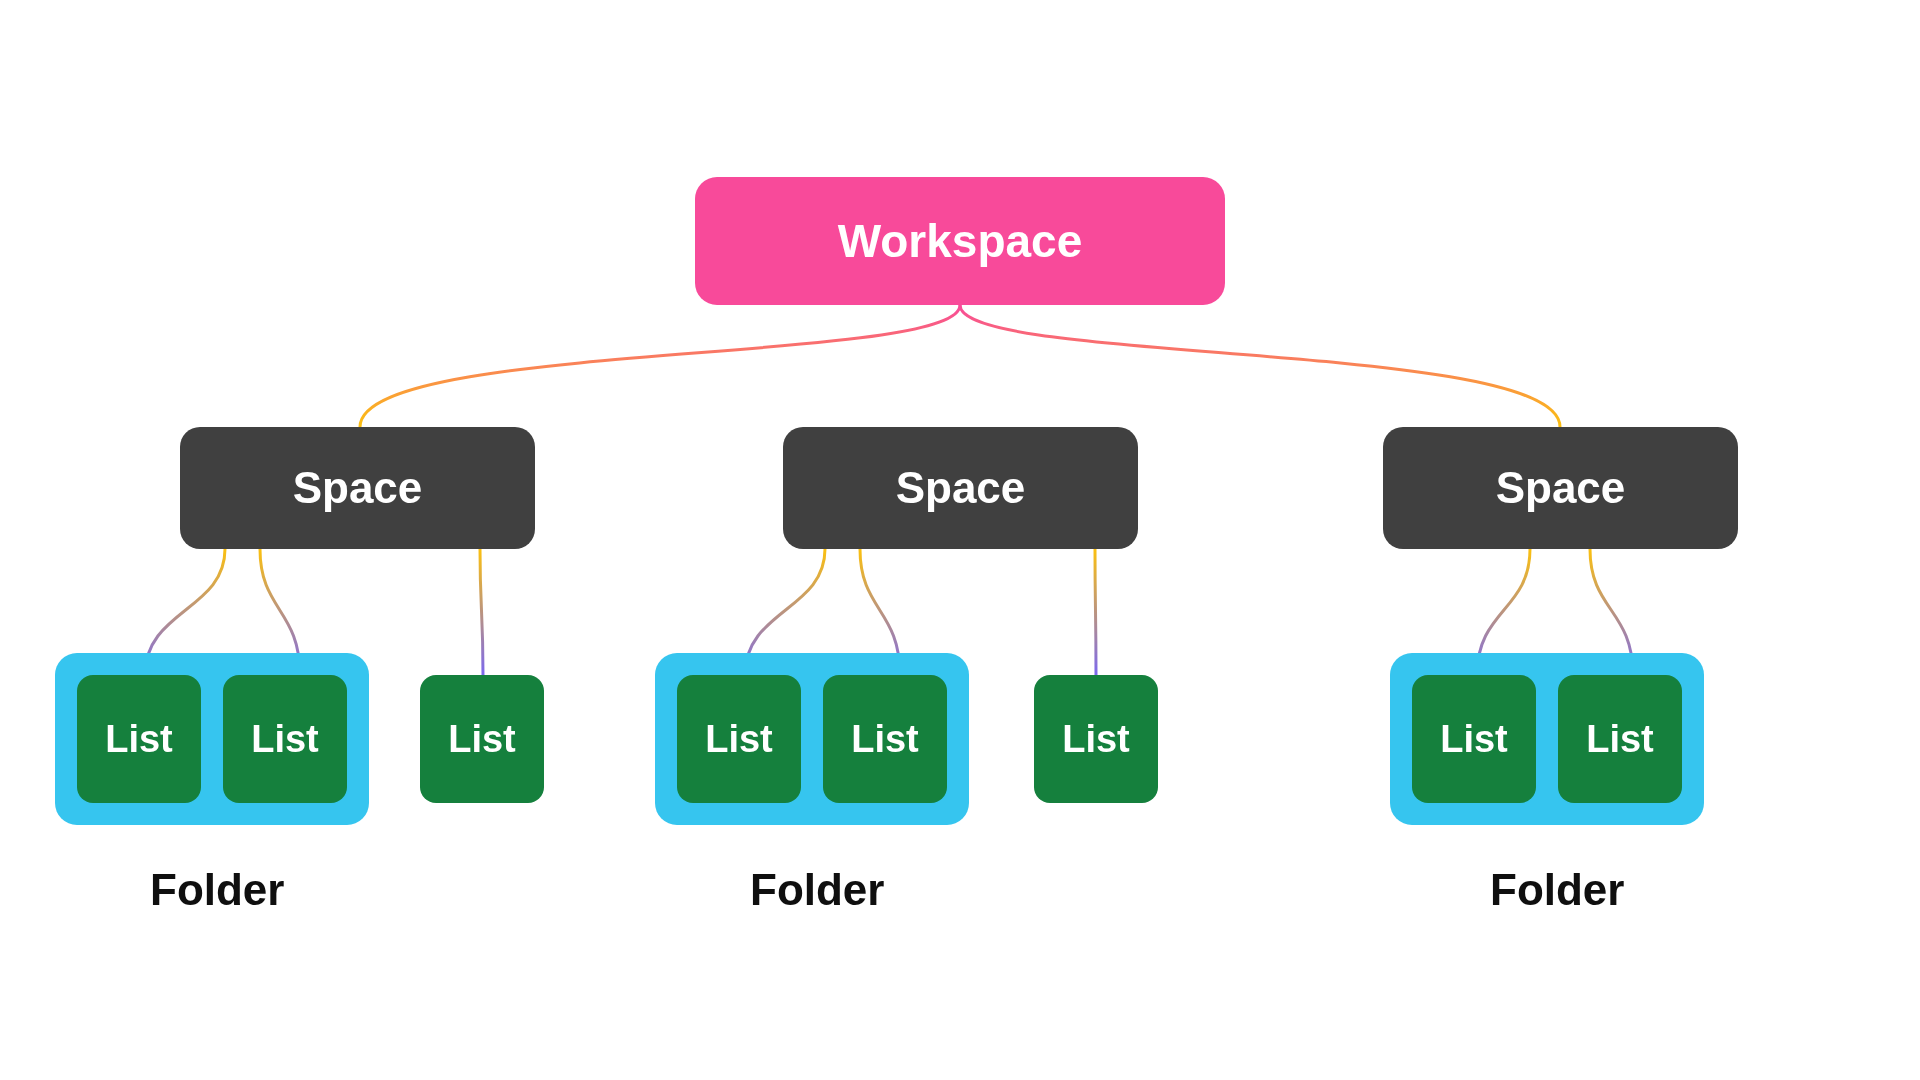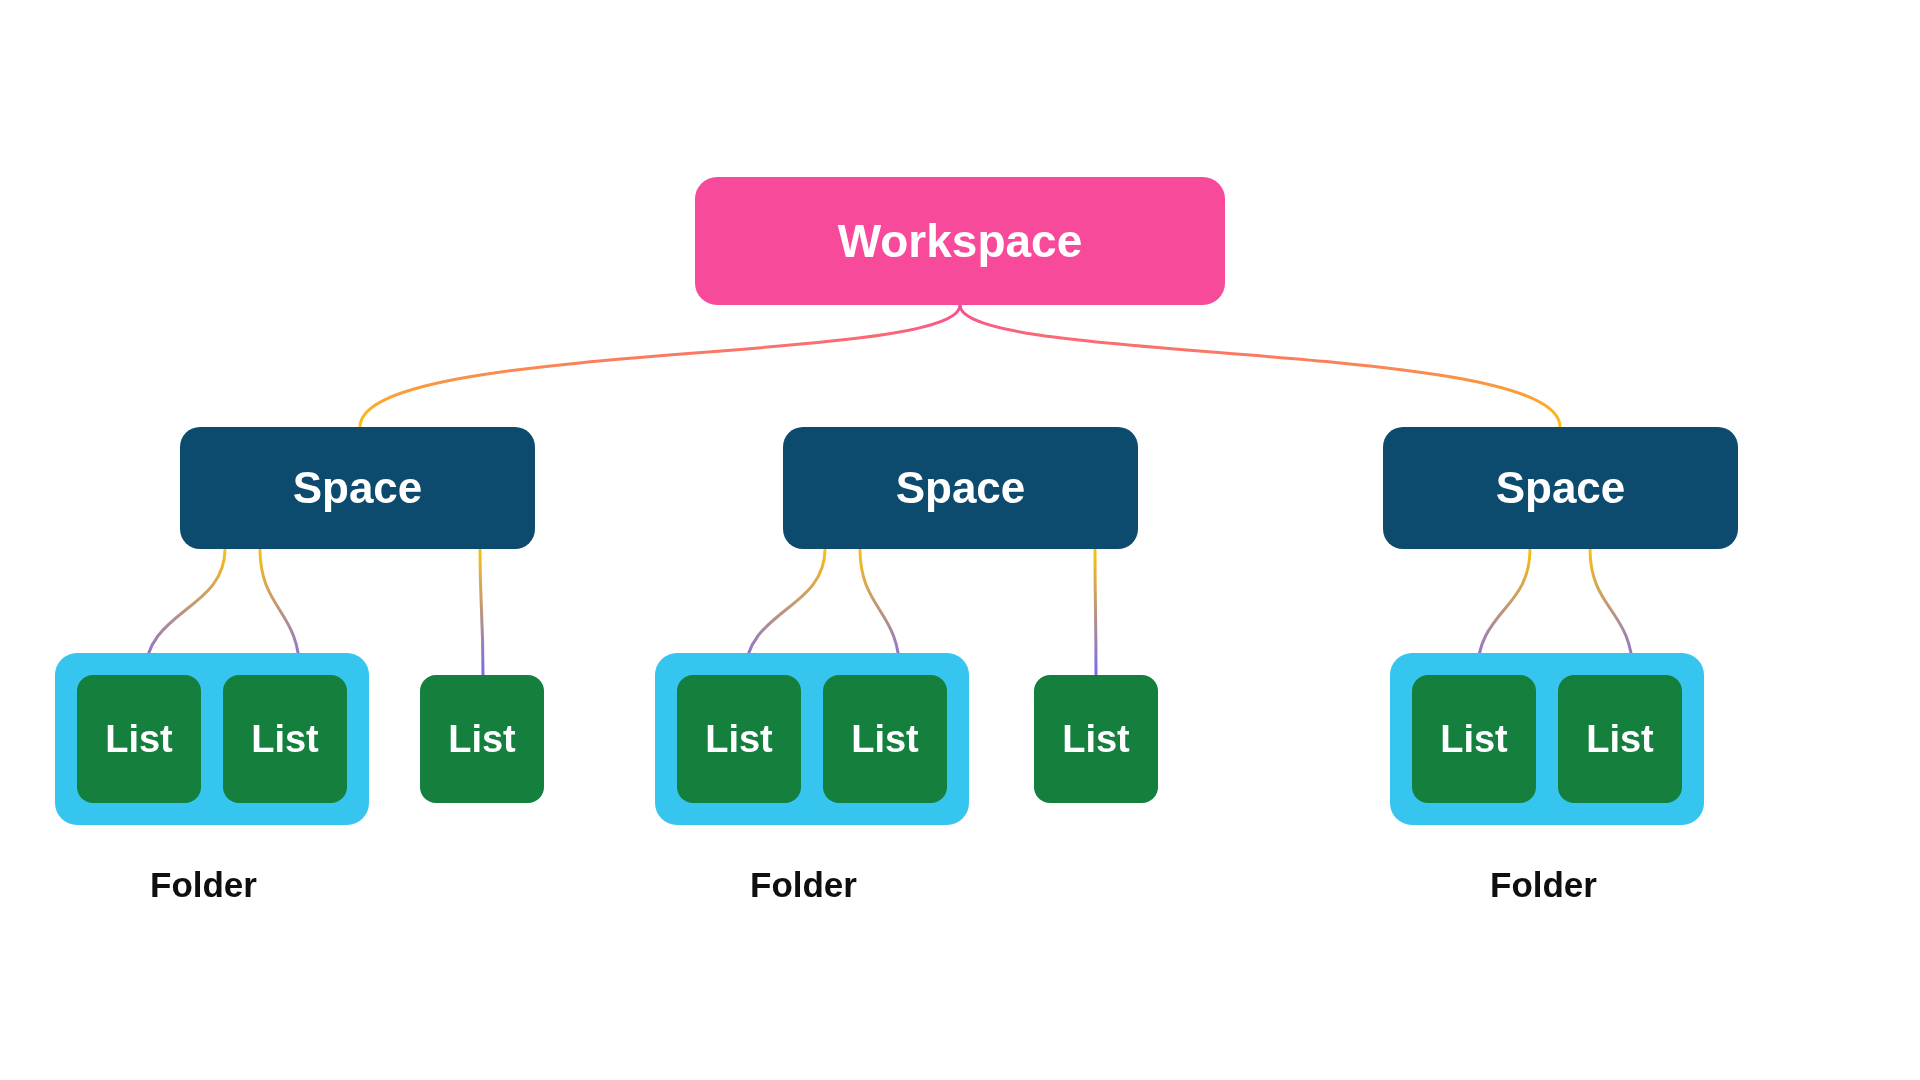--- a/index.html
+++ b/index.html
@@ -36,21 +36,21 @@
   .workspace {
     width: 530px;
     height: 128px;
     background: #f84a9a;
     font-size: 46px;
     border-radius: 22px;
   }
   .space {
     width: 355px;
     height: 122px;
-    background: #0c4a6e;
+    background: #404040;
     font-size: 44px;
     border-radius: 20px;
     text-align: right;
   }
   .folder {
     position: absolute;
     background: #36c5ef;
     border-radius: 22px;
     padding: 22px;
     display: flex;
@@ -66,21 +66,21 @@
     display:flex; align-items:center; justify-content:center;
     color:#fff;
     font-weight:800;
   }
   .list.loose {
     position:absolute;
   }
   .folder-label {
     position: absolute;
     color: #0f0f0f;
-    font-size: 35px;
+    font-size: 44px;
     font-weight: 800;
   }
 </style>
 </head>
 <body>
 
 <div class="stage">
 
   <svg class="connectors" viewBox="0 0 1920 1080">
     <defs>

